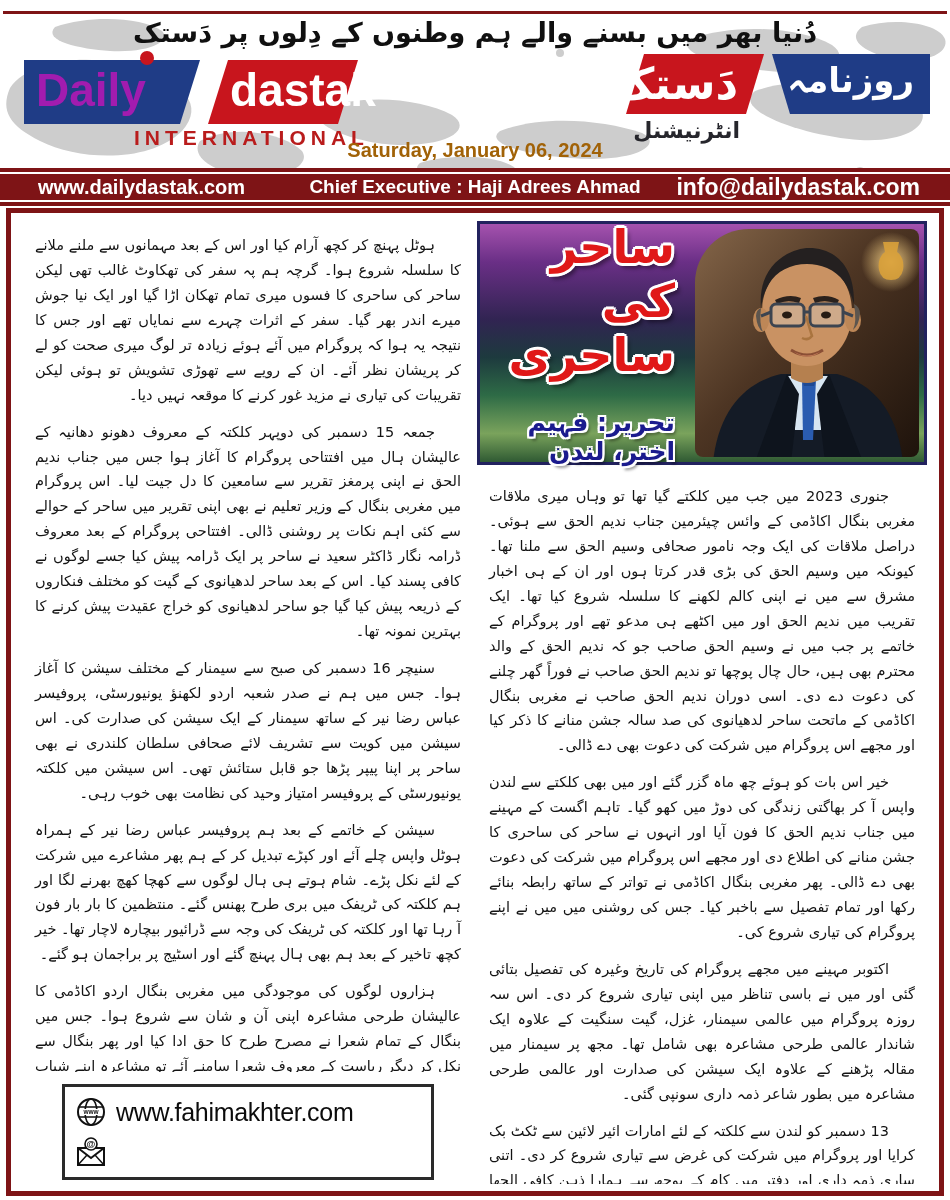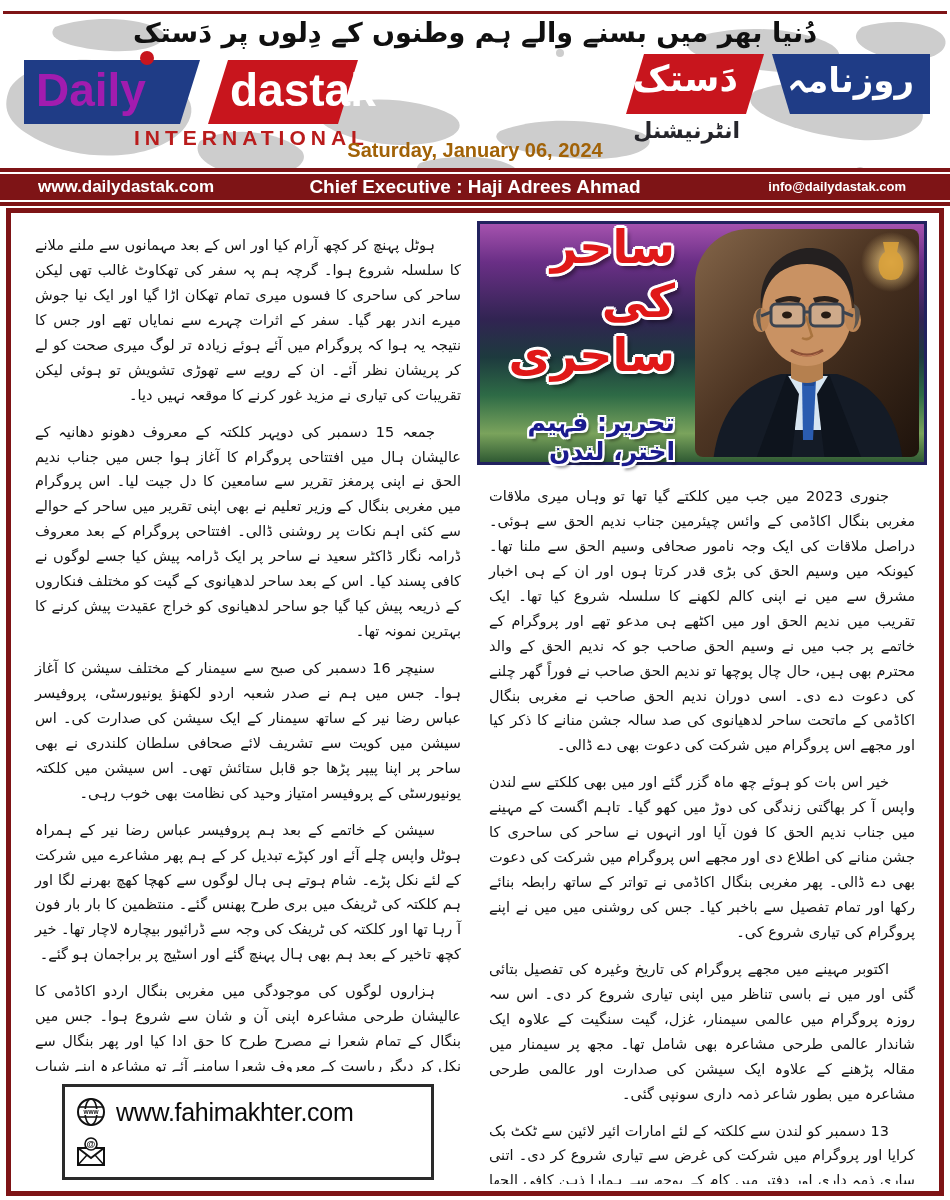--- a/index.html
+++ b/index.html
@@ -25,35 +25,35 @@
                background:#c8151d;}
   .logoL .intl{position:absolute;left:110px;top:66px;font-size:21px;font-weight:bold;color:#b91c1c;
                letter-spacing:5px;font-family:"Liberation Sans",sans-serif;}
 
   .logoR{position:absolute;top:54px;right:20px;width:310px;height:110px;z-index:2;direction:rtl;}
   .logoR .blue{position:absolute;right:0;top:0;width:158px;height:60px;background:#1f3c86;
                clip-path:polygon(0 0,100% 0,100% 100%,18px 100%);}
   .logoR .red{position:absolute;right:166px;top:0;width:138px;height:60px;background:#c8151d;
               clip-path:polygon(18px 0,100% 0,calc(100% - 18px) 100%,0 100%);}
   .logoR .w1{position:absolute;right:16px;top:6px;font-size:34px;font-weight:bold;color:#fff;}
-  .logoR .w2{position:absolute;right:192px;top:4px;font-size:36px;font-weight:bold;color:#fff;}
+  .logoR .w2{position:absolute;right:192px;top:4px;font-size:44px;font-weight:bold;color:#fff;}
   .logoR .intl{position:absolute;right:190px;top:64px;font-size:22px;color:#26262c;font-weight:bold;}
 
   .dateline{position:absolute;top:139px;left:0;right:0;text-align:center;z-index:2;
             font-size:20px;font-weight:bold;color:#a16207;font-family:"Liberation Sans",sans-serif;}
 
   
   .infobar{position:absolute;top:168px;left:0;right:0;height:38px;z-index:3;
            background:linear-gradient(#7e1416 0 4px,#ffffff 4px 6px,#7e1416 6px 32px,
                                       #ffffff 32px 34px,#7e1416 34px 38px);
            color:#fff;font-family:"Liberation Sans",sans-serif;}
   .infobar .cell{position:absolute;top:6px;height:26px;line-height:26px;font-weight:bold;}
-  .infobar .l{left:38px;font-size:17px;}
+  .infobar .l{left:38px;font-size:20px;}
   .infobar .c{left:0;right:0;text-align:center;font-size:19px;}
-  .infobar .r{right:44px;font-size:13px;}
+  .infobar .r{right:30px;font-size:23px;}
 
   
   .frame{position:absolute;top:208px;left:6px;right:6px;bottom:4px;border:5px solid #7e1416;
          background:#fff;}
   .col{position:absolute;top:8px;bottom:7px;width:450px;overflow:hidden;}
   .col-left{left:12px;display:flex;flex-direction:column;}
   .col-right{right:12px;}
   .paras{flex:1 1 auto;overflow:hidden;}
   p.para{margin:12px;direction:rtl;text-align:justify;text-indent:26px;color:#131313;
          font-size:14.5px;line-height:1.72;}

